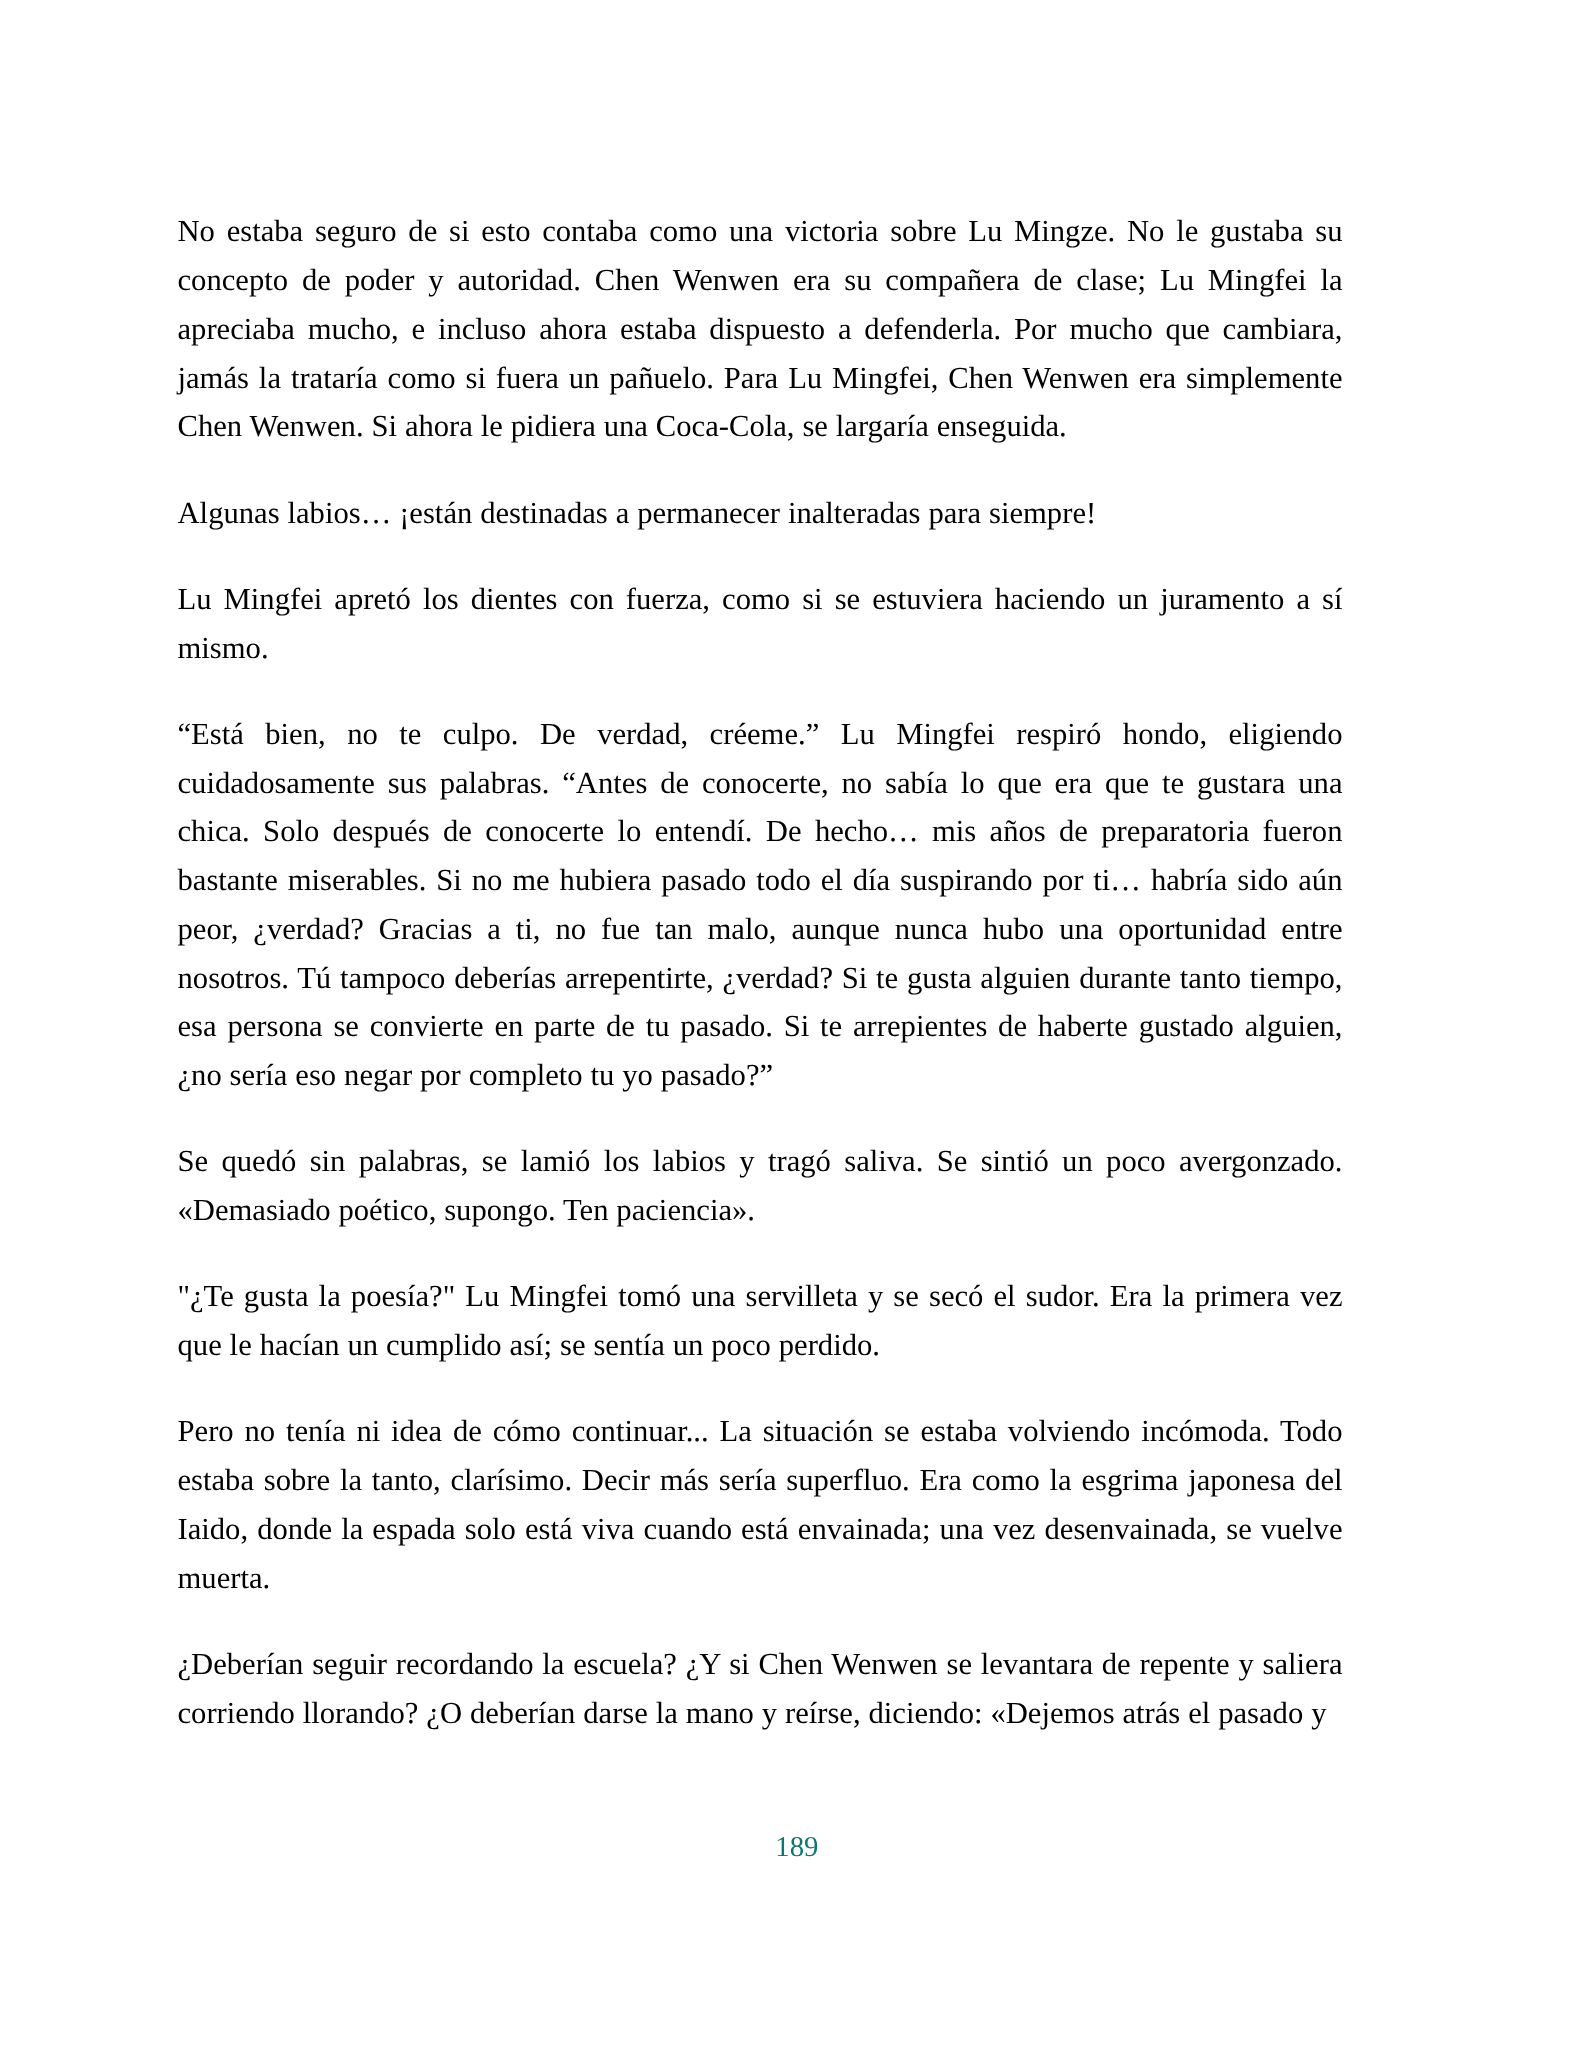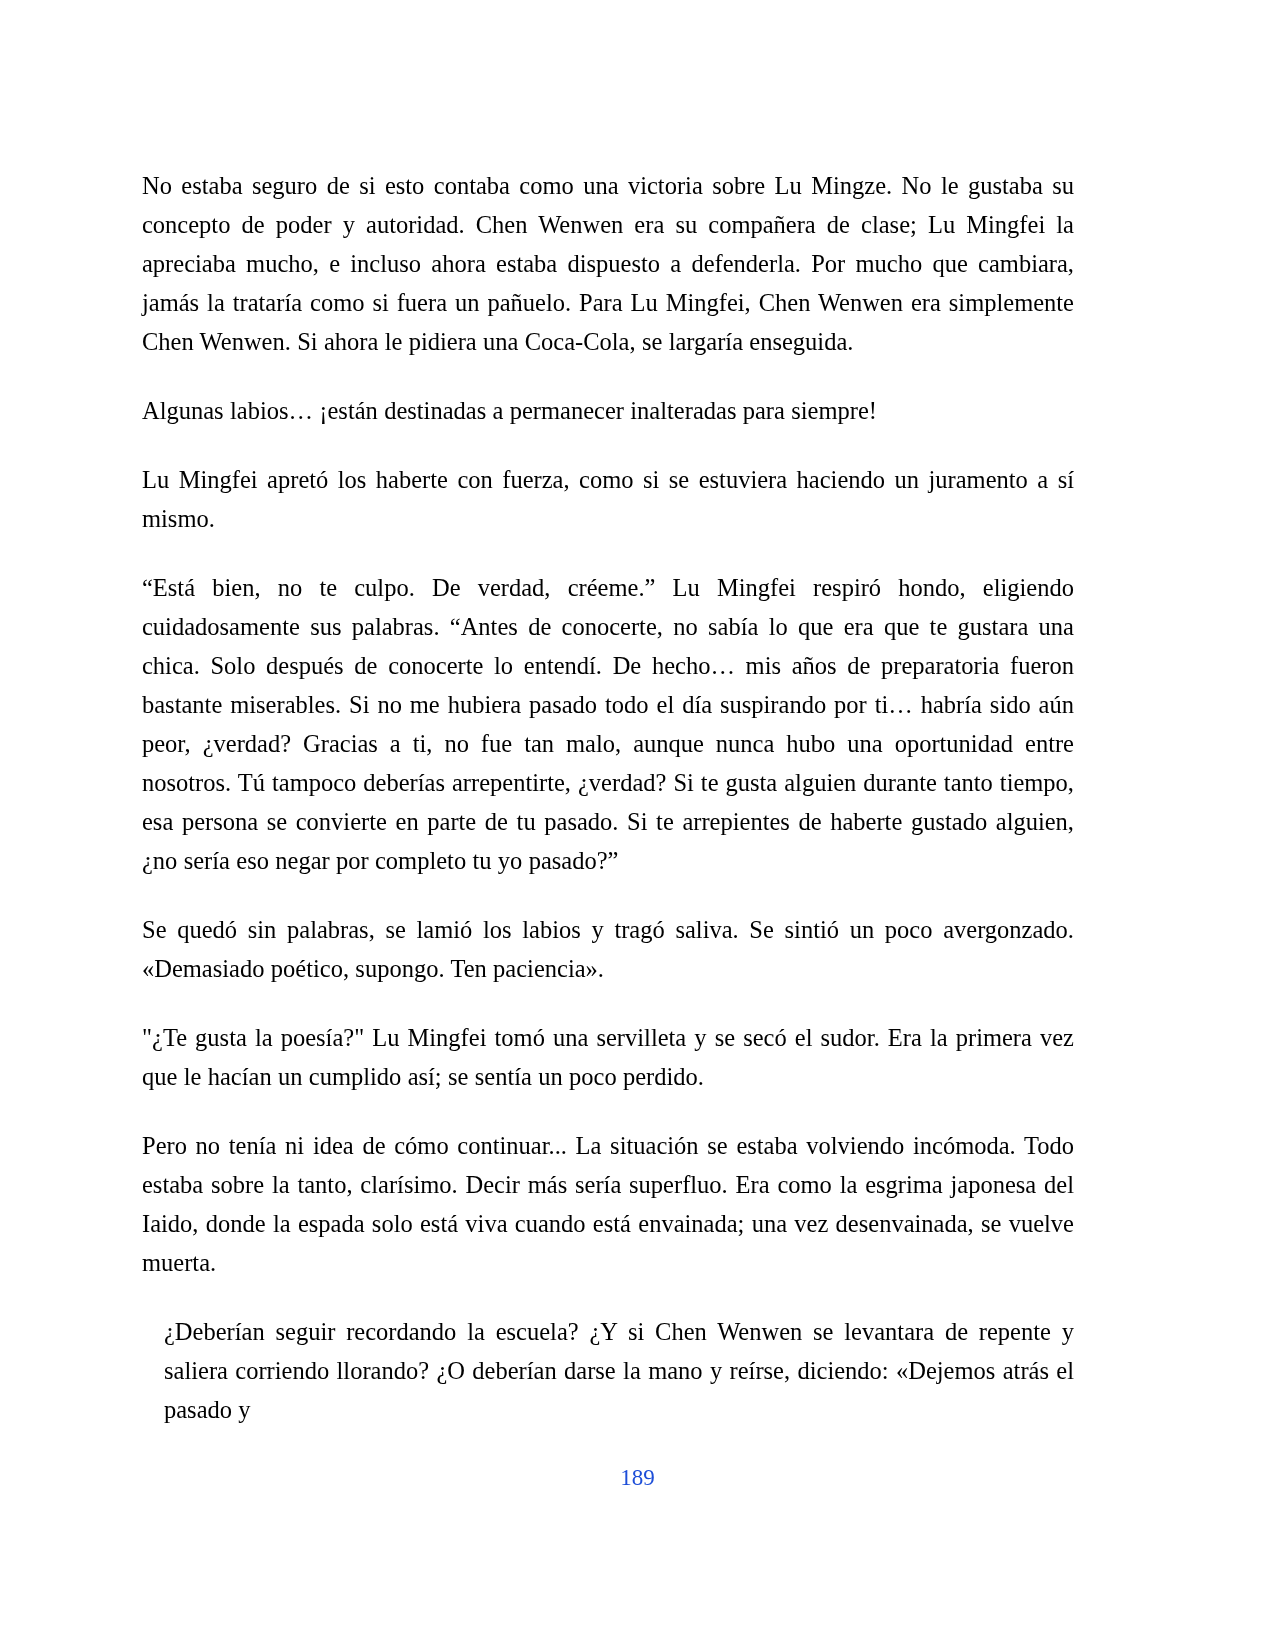--- a/index.html
+++ b/index.html
@@ -28,42 +28,41 @@
     font-size: 24.5px;
     line-height: 39px;
     text-align: justify;
     text-justify: inter-word;
     margin: 0 0 30px 0;
     hyphens: none;
     word-spacing: 0.2px;
   }
   .para:last-of-type {
     margin-bottom: 0;
-    margin-left: 22px;
   }
   .page-number {
     position: absolute;
     left: 0;
     right: 0;
     top: 1464px;
     text-align: center;
     font-size: 23px;
     line-height: 28px;
     font-family: "Liberation Serif", "DejaVu Serif", serif;
-    color: #1d4ed8;
+    color: #0f766e;
   }
 </style>
 </head>
 <body>
 
 <div class="page">
   <div class="content">
     <p class="para">No estaba seguro de si esto contaba como una victoria sobre Lu Mingze. No le gustaba su concepto de poder y autoridad. Chen Wenwen era su compañera de clase; Lu Mingfei la apreciaba mucho, e incluso ahora estaba dispuesto a defenderla. Por mucho que cambiara, jamás la trataría como si fuera un pañuelo. Para Lu Mingfei, Chen Wenwen era simplemente Chen Wenwen. Si ahora le pidiera una Coca-Cola, se largaría enseguida.</p>
     <p class="para">Algunas labios… ¡están destinadas a permanecer inalteradas para siempre!</p>
-    <p class="para">Lu Mingfei apretó los haberte con fuerza, como si se estuviera haciendo un juramento a sí mismo.</p>
+    <p class="para">Lu Mingfei apretó los dientes con fuerza, como si se estuviera haciendo un juramento a sí mismo.</p>
     <p class="para">“Está bien, no te culpo. De verdad, créeme.” Lu Mingfei respiró hondo, eligiendo cuidadosamente sus palabras. “Antes de conocerte, no sabía lo que era que te gustara una chica. Solo después de conocerte lo entendí. De hecho… mis años de preparatoria fueron bastante miserables. Si no me hubiera pasado todo el día suspirando por ti… habría sido aún peor, ¿verdad? Gracias a ti, no fue tan malo, aunque nunca hubo una oportunidad entre nosotros. Tú tampoco deberías arrepentirte, ¿verdad? Si te gusta alguien durante tanto tiempo, esa persona se convierte en parte de tu pasado. Si te arrepientes de haberte gustado alguien, ¿no sería eso negar por completo tu yo pasado?”</p>
     <p class="para">Se quedó sin palabras, se lamió los labios y tragó saliva. Se sintió un poco avergonzado. «Demasiado poético, supongo. Ten paciencia».</p>
     <p class="para">"¿Te gusta la poesía?" Lu Mingfei tomó una servilleta y se secó el sudor. Era la primera vez que le hacían un cumplido así; se sentía un poco perdido.</p>
     <p class="para">Pero no tenía ni idea de cómo continuar... La situación se estaba volviendo incómoda. Todo estaba sobre la tanto, clarísimo. Decir más sería superfluo. Era como la esgrima japonesa del Iaido, donde la espada solo está viva cuando está envainada; una vez desenvainada, se vuelve muerta.</p>
     <p class="para">¿Deberían seguir recordando la escuela? ¿Y si Chen Wenwen se levantara de repente y saliera corriendo llorando? ¿O deberían darse la mano y reírse, diciendo: «Dejemos atrás el pasado y</p>
   </div>
   <div class="page-number">189</div>
 </div>
 
 </body></html>

